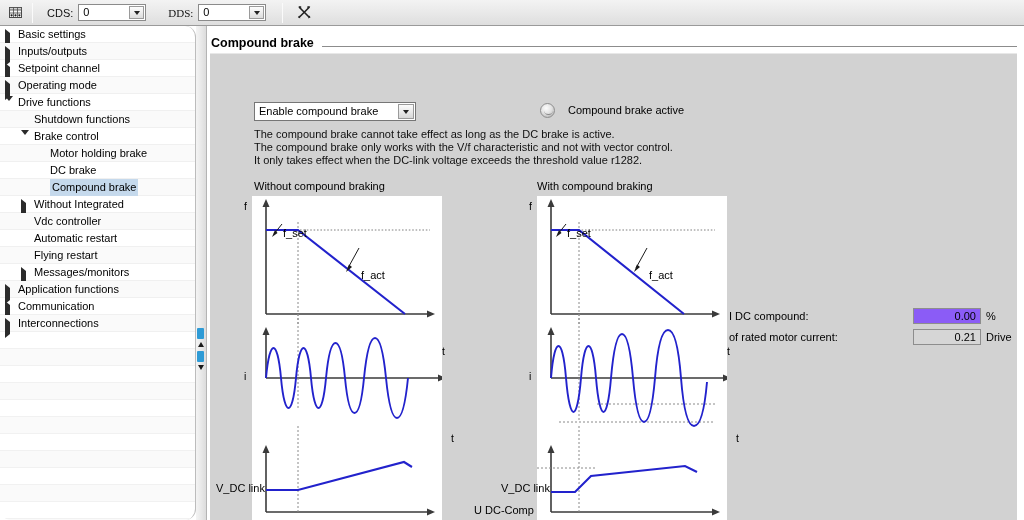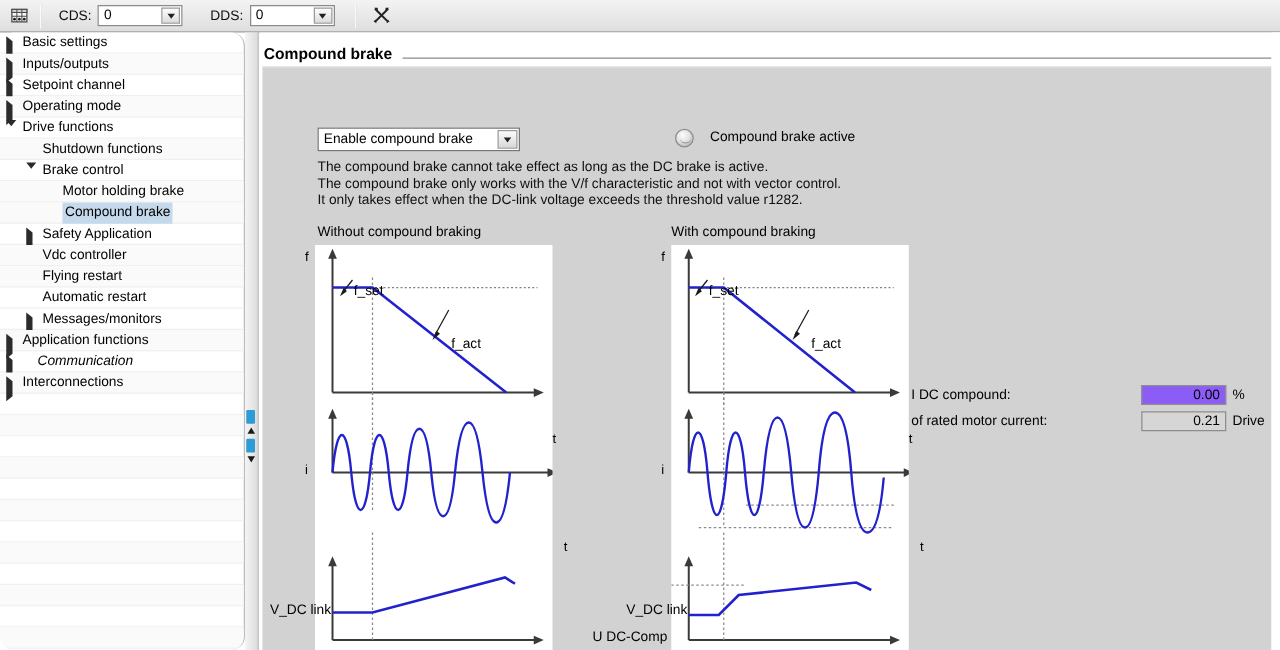--- a/index.html
+++ b/index.html
@@ -186,21 +186,21 @@
       </svg>
     </div>
     <div class="tb-sep"></div>
     <span class="tb-label">CDS:</span>
     <div class="combo combo-cds">
       <span class="val">0</span>
       <span class="arrow">
           <i class="arrow-gly"></i>
         </span>
     </div>
-    <span class="tb-label" style="margin-left:22px;">DDS:</span>
+    <span class="tb-label" style="margin-left:22px;font-family:Liberation Serif, serif;">DDS:</span>
     <div class="combo combo-dds">
       <span class="val">0</span>
       <span class="arrow">
           <i class="arrow-gly"></i>
         </span>
     </div>
     <div class="tb-sep" style="margin-left:16px;"></div>
     <div class="tb-icon-btn">
       <svg width="15" height="15" viewBox="0 0 15 15">
         <path d="M2 2 L12.5 12.5" stroke="#222" stroke-width="1.6"></path>
@@ -238,47 +238,50 @@
         <div class="tree-row alt">
           <span class="tree-label" style="left: 34px;">Shutdown functions</span>
         </div>
         <div class="tree-row">
           <span class="tw" style="left: 21px;"><span class="tri-d"></span></span>
           <span class="tree-label" style="left: 34px;">Brake control</span>
         </div>
         <div class="tree-row alt">
           <span class="tree-label" style="left: 50px;">Motor holding brake</span>
         </div>
+        <div class="tree-row">
+          <span class="tree-label" style="left: 50px;">DC brake</span>
+        </div>
         <div class="tree-row selected alt">
           <span class="tree-label" style="left: 50px;">Compound brake</span>
         </div>
         <div class="tree-row">
           <span class="tw" style="left: 21px;"><span class="tri-r"></span></span>
-          <span class="tree-label" style="left: 34px;">Safety Application</span>
+          <span class="tree-label" style="left: 34px;">Without Integrated</span>
         </div>
         <div class="tree-row alt">
           <span class="tree-label" style="left: 34px;">Vdc controller</span>
         </div>
+        <div class="tree-row">
+          <span class="tree-label" style="left: 34px;">Automatic restart</span>
+        </div>
         <div class="tree-row alt">
           <span class="tree-label" style="left: 34px;">Flying restart</span>
-        </div>
-        <div class="tree-row">
-          <span class="tree-label" style="left: 34px;">Automatic restart</span>
         </div>
         <div class="tree-row">
           <span class="tw" style="left: 21px;"><span class="tri-r"></span></span>
           <span class="tree-label" style="left: 34px;">Messages/monitors</span>
         </div>
         <div class="tree-row alt">
           <span class="tw" style="left: 5px;"><span class="tri-r"></span></span>
           <span class="tree-label" style="left: 18px;">Application functions</span>
         </div>
         <div class="tree-row">
           <span class="tw" style="left: 5px;"><span class="tri-r"></span></span>
-          <span class="tree-label" style="left: 30px; font-style: italic;">Communication</span>
+          <span class="tree-label" style="left: 18px;">Communication</span>
         </div>
         <div class="tree-row alt">
           <span class="tw" style="left: 5px;"><span class="tri-r"></span></span>
           <span class="tree-label" style="left: 18px;">Interconnections</span>
         </div>
       </div>
     <div id="sidebar-filler">
         <div class="filler-row"></div>
         <div class="filler-row alt"></div>
         <div class="filler-row"></div>

